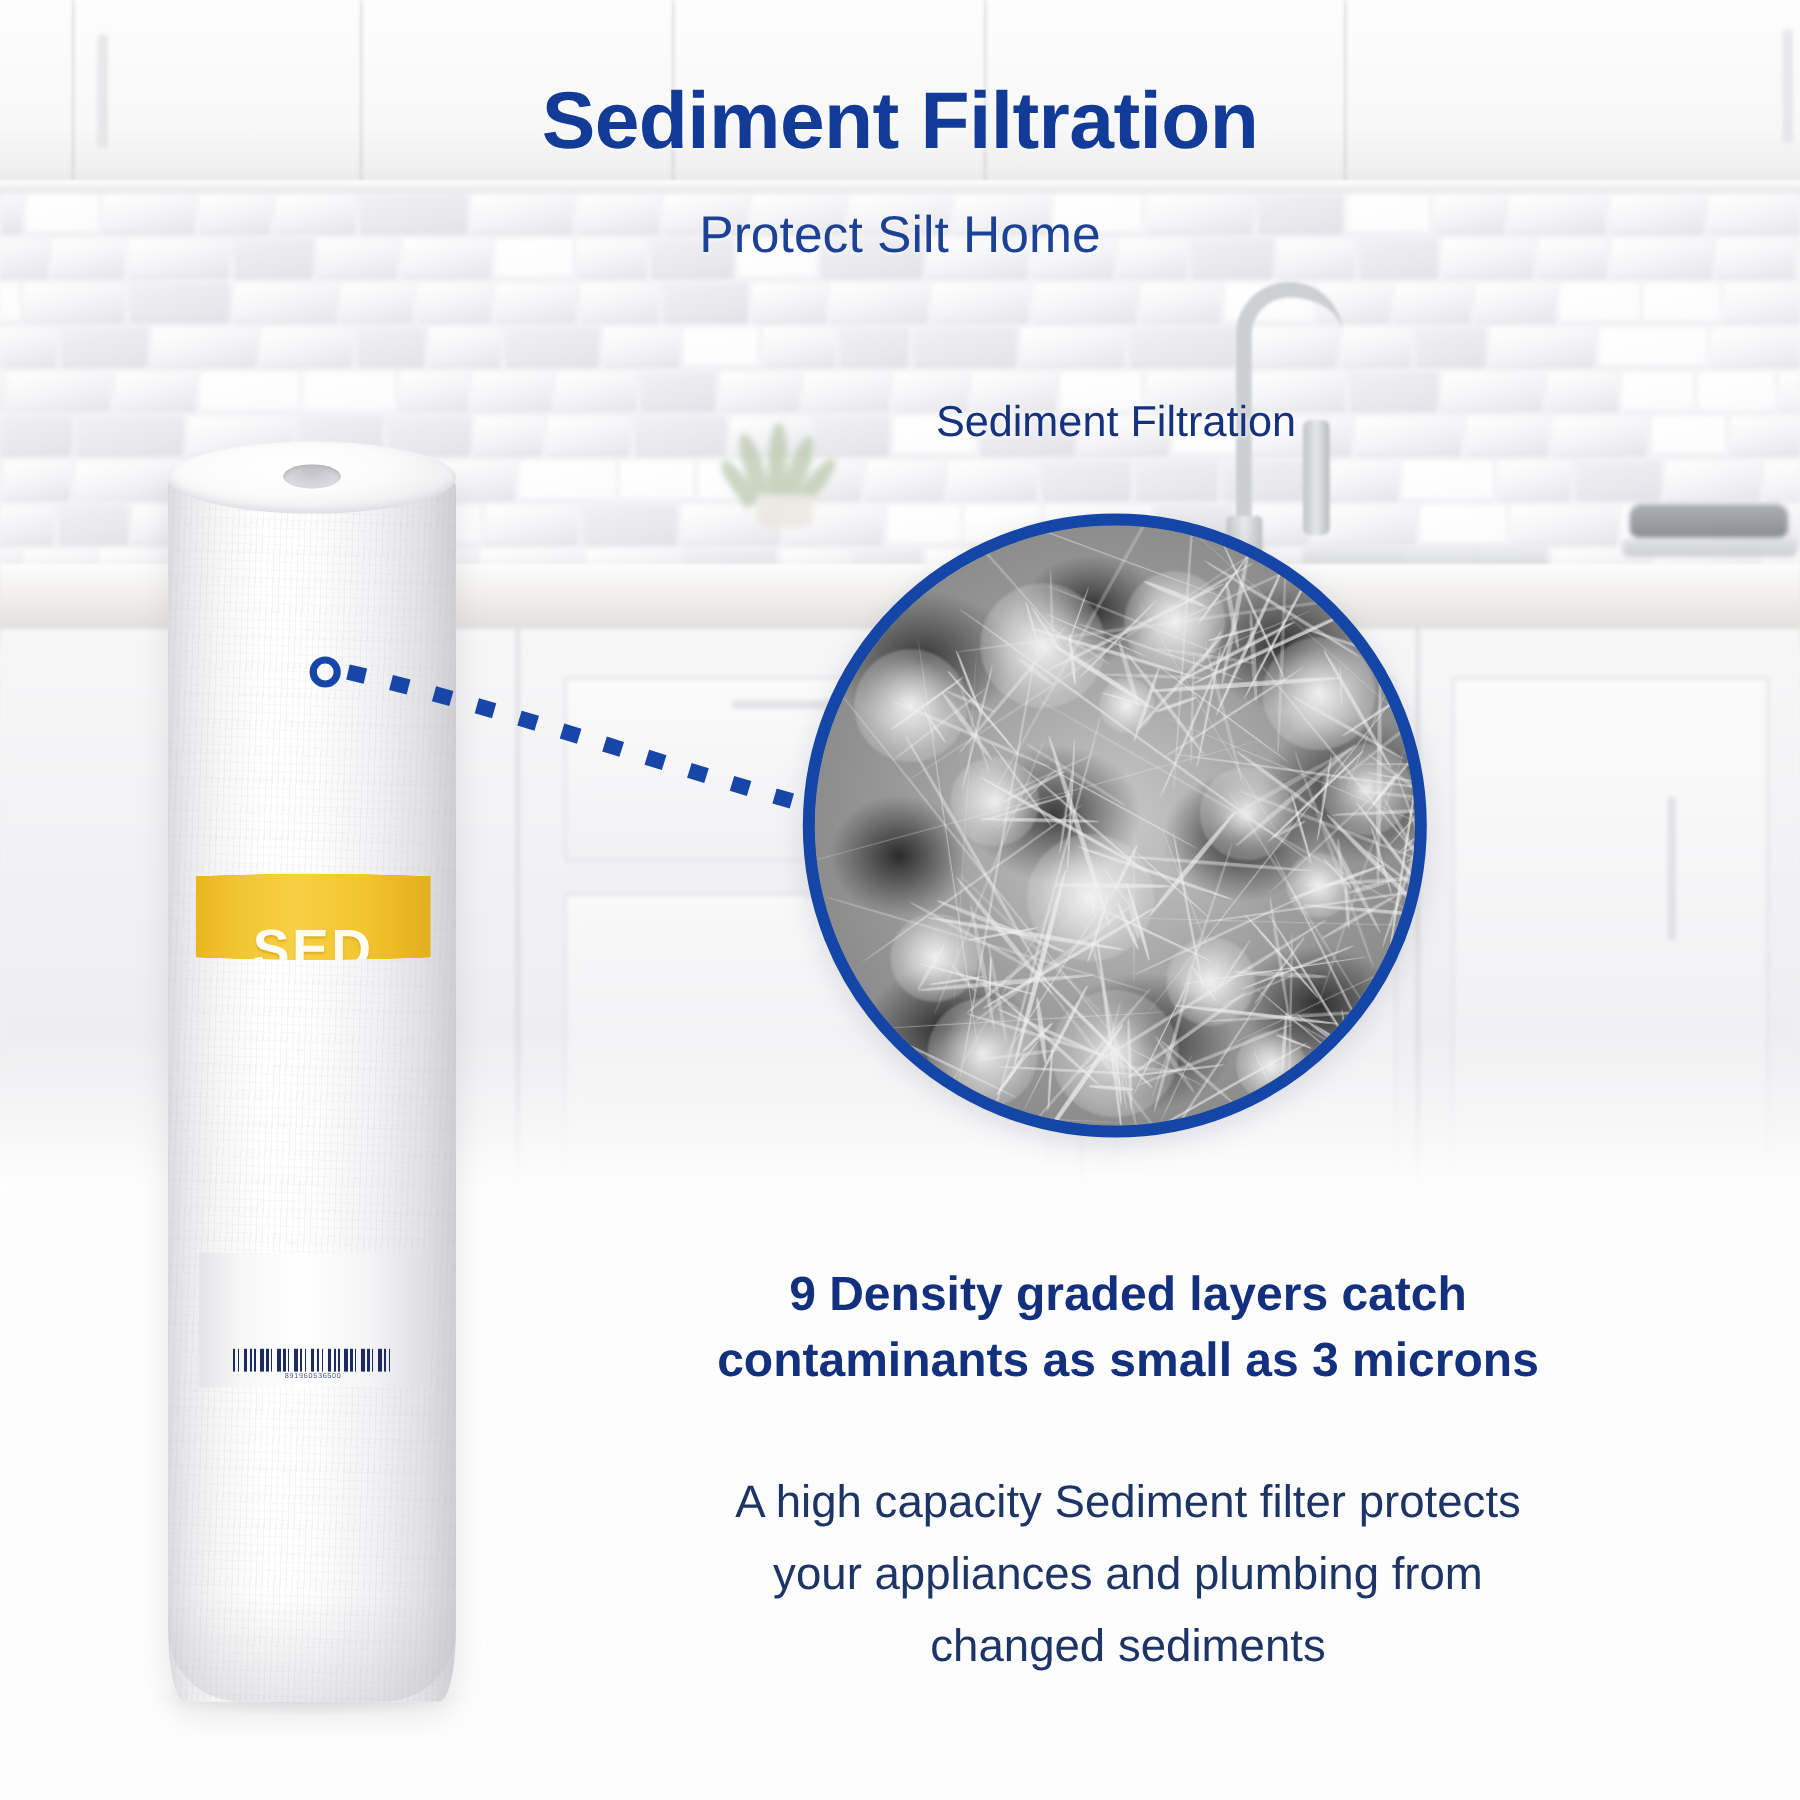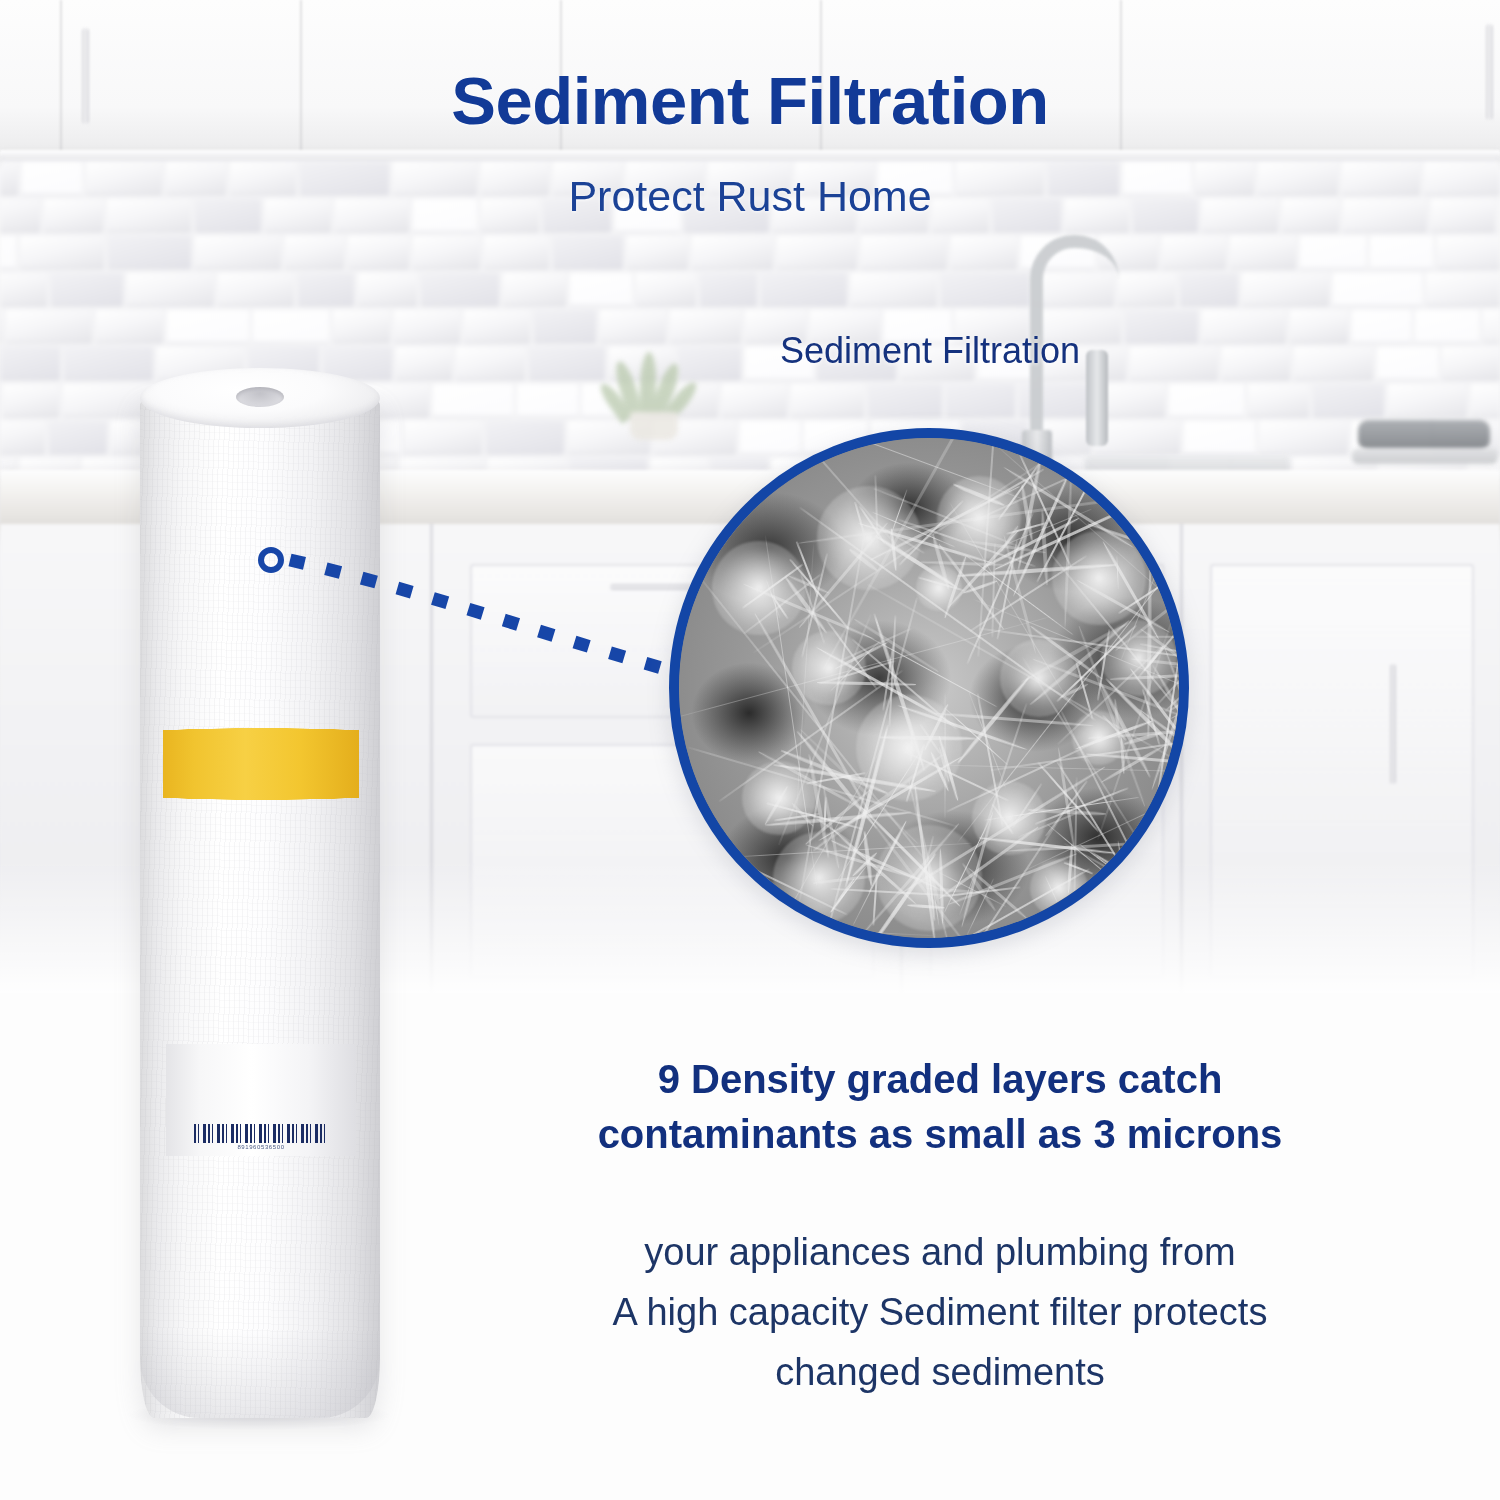--- a/index.html
+++ b/index.html
@@ -549,20 +549,21 @@
     <div class="cart-body">
       <div class="cart-texture"></div>
       <div class="cart-bottom-shade"></div>
     </div>
     <div class="cart-top"></div>
     <div class="cart-hole"></div>
   </div>
 
   <div class="label-yellow">
     <div class="label-yellow-inner">
+      <div class="lbl-sed">SED</div>
       <div class="lbl-poly">100% POLYPROPYLENE</div>
       <div class="lbl-removes">Removes</div>
       <div class="lbl-items">
         <div class="lbl-item">Rust</div>
         <div class="lbl-item">Dirt</div>
         <div class="lbl-item">Silt</div>
         <div class="lbl-item">Sand</div>
         <div class="lbl-item">And other</div>
         <div class="lbl-item">Sediments</div>
       </div>
@@ -863,27 +864,27 @@
         <div class="fiber" style="width: 413.845px; height: 1.062px; left: 39.1226%; top: 48.9709%; transform: rotate(128.04deg); opacity: 0.62;"></div>
         <div class="fiber" style="width: 164.816px; height: 2.00363px; left: 2.47928%; top: 87.9622%; transform: rotate(25.771deg); opacity: 0.65;"></div>
         <div class="fiber" style="width: 171.169px; height: 1.09427px; left: 16.7002%; top: 98.5109%; transform: rotate(2.7674deg); opacity: 0.31;"></div>
         <div class="fiber" style="width: 298.598px; height: 1.06681px; left: -4.72209%; top: 50.2852%; transform: rotate(93.6487deg); opacity: 0.29;"></div>
         <div class="fiber" style="width: 161.679px; height: 2.181px; left: -7.29384%; top: 79.1394%; transform: rotate(51.9737deg); opacity: 0.58;"></div>
         <div class="fiber" style="width: 264.436px; height: 1.16762px; left: 6.32194%; top: 82.3051%; transform: rotate(176.685deg); opacity: 0.47;"></div>
       </div>
   </div>
 
   <div class="headline">Sediment Filtration</div>
-  <div class="subhead">Protect Rust Home</div>
+  <div class="subhead">Protect Silt Home</div>
   <div class="callout-label">Sediment Filtration</div>
 
   <div class="feature-bold">
     <div>9 Density graded layers catch</div>
     <div>contaminants as small as 3 microns</div>
   </div>
 
   <div class="feature-body">
+    <div>A high capacity Sediment filter protects</div>
     <div>your appliances and plumbing from</div>
-    <div>A high capacity Sediment filter protects</div>
     <div>changed sediments</div>
   </div>
 
 </div>
 
 </body></html>

